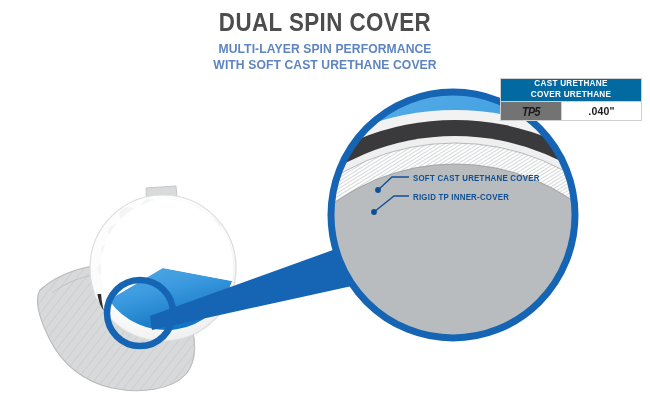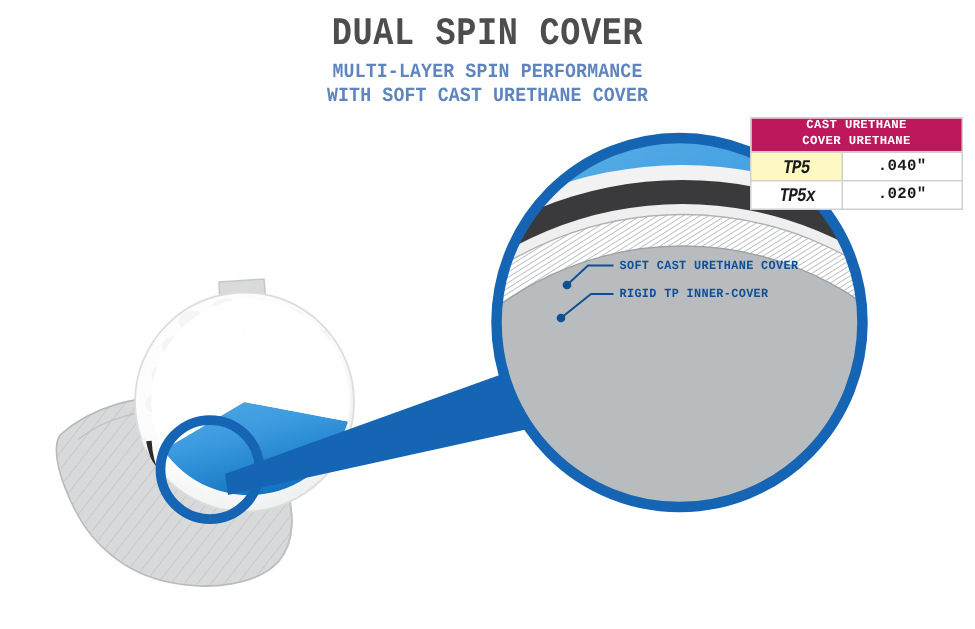--- a/index.html
+++ b/index.html
@@ -3,21 +3,21 @@
 <meta charset="utf-8">
 <style>
   html,body{margin:0;padding:0;}
   body{
     width:650px;height:419px;
     background:#ffffff;
     font-family:"Liberation Sans", sans-serif;
     overflow:hidden;
     position:relative;
   }
-  #stage{position:relative;width:650px;height:393px;overflow:hidden;background:#fff;font-family:Liberation Mono, monospace;}
+  #stage{position:relative;width:650px;height:393px;overflow:hidden;background:#fff;}
 
   
   #header{
     position:absolute;left:0;top:8px;width:650px;
     text-align:center;
   }
   #title{
     font-size:26px;
     font-weight:bold;
     letter-spacing:0.5px;
@@ -42,38 +42,38 @@
     position:absolute;
     left:500px;top:78px;
     width:142px;
     border:1px solid #c9c9c9;
     border-collapse:collapse;
     background:#fff;
     z-index:40;
   }
   #spec-table td,#spec-table th{border:1px solid #d0d0d0;padding:0;}
   #table-head-cell{
-    background:#be185d;
+    background:#0369a1;
     color:#ffffff;
     font-size:8.2px;
     font-weight:bold;
     letter-spacing:0.25px;
     line-height:1.32;
     text-align:center;
     padding:6px 2px 6px 2px;
     border:1px solid #1c62b3;
   }
   .hl{display:block;}
   .model-cell{
     width:60px;
     text-align:center;
     padding:6px 0 6px 0;
     vertical-align:middle;
   }
-  .model-cell.shade{background:#fef9c3;}
+  .model-cell.shade{background:#737373;}
   .model-txt{
     font-size:13px;
     font-weight:bold;
     font-style:italic;
     color:#1a1a1a;
     letter-spacing:-0.6px;
     transform:scaleX(0.82);
     display:inline-block;
   }
   .val-cell{
@@ -288,22 +288,16 @@
         </th>
       </tr>
     </thead>
     <tbody>
       <tr>
         <td class="model-cell shade">
           <span class="model-txt">TP5</span>
         </td>
         <td class="val-cell">.040"</td>
       </tr>
-      <tr>
-        <td class="model-cell">
-          <span class="model-txt">TP5x</span>
-        </td>
-        <td class="val-cell">.020"</td>
-      </tr>
     </tbody>
   </table>
 
 </div>
 
 </body></html>

